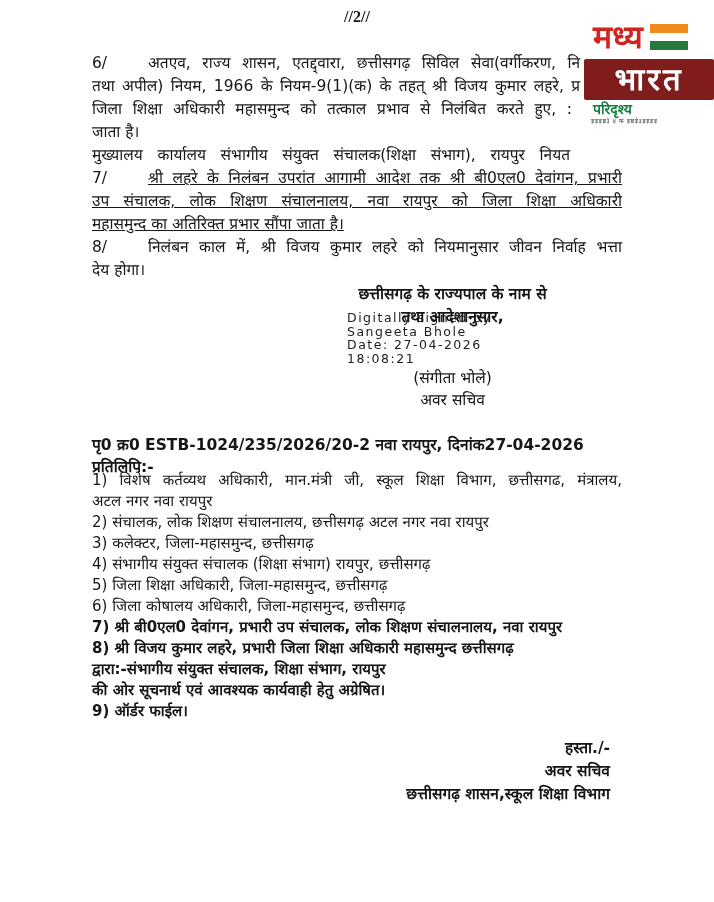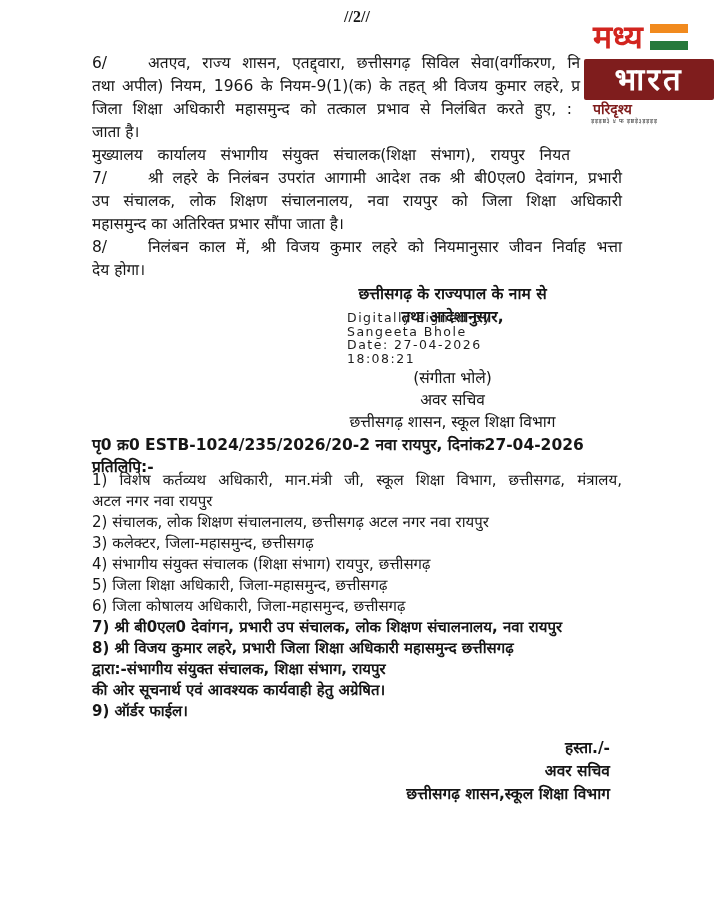--- a/index.html
+++ b/index.html
@@ -52,21 +52,21 @@
 <div class="abs page-hdr">//2//</div>
 
 <div class="abs" style="left:92px;top:52px;">
   <div class="body-line fill w488"><span class="pmark">6/</span><span>अतएव, राज्य शासन, एतद्द्वारा, छत्तीसगढ़ सिविल सेवा(वर्गीकरण, नि</span></div>
   <div class="body-line fill w488">तथा अपील) नियम, 1966 के नियम-9(1)(क) के तहत् श्री विजय कुमार लहरे, प्र</div>
   <div class="body-line fill w480">जिला शिक्षा अधिकारी महासमुन्द को तत्काल प्रभाव से निलंबित करते हुए, :</div>
   <div class="body-line">जाता है।</div>
   <div class="body-line fill w478">मुख्यालय कार्यालय संभागीय संयुक्त संचालक(शिक्षा संभाग), रायपुर नियत</div>
 </div>
 
-<div class="abs" style="left:92px;top:167px;">
+<div class="abs" style="left:92px;top:167px;text-decoration:underline;">
   <div class="body-line fill"><span class="pmark">7/</span><span>श्री लहरे के निलंबन उपरांत आगामी आदेश तक श्री बी0एल0 देवांगन, प्रभारी</span></div>
   <div class="body-line fill">उप संचालक, लोक शिक्षण संचालनालय, नवा रायपुर को जिला शिक्षा अधिकारी</div>
   <div class="body-line">महासमुन्द का अतिरिक्त प्रभार सौंपा जाता है।</div>
 </div>
 
 <div class="abs" style="left:92px;top:236px;">
   <div class="body-line fill"><span class="pmark">8/</span><span>निलंबन काल में, श्री विजय कुमार लहरे को नियमानुसार जीवन निर्वाह भत्ता</span></div>
   <div class="body-line">देय होगा।</div>
 </div>
 
@@ -78,21 +78,20 @@
 <div class="abs sig-block">
   <div>Digitally signed by</div>
   <div>Sangeeta Bhole</div>
   <div>Date: 27-04-2026</div>
   <div>18:08:21</div>
 </div>
 
 <div class="abs signatory-block">
   <div>(संगीता भोले)</div>
   <div>अवर सचिव</div>
-  <div>छत्तीसगढ़ शासन, स्कूल शिक्षा विभाग</div>
 </div>
 
 <div class="abs ref-line">पृ0 क्र0 ESTB-1024/235/2026/20-2 नवा रायपुर, दिनांक27-04-2026</div>
 
 <div class="abs copies-hdr">प्रतिलिपि:-</div>
 
 <div class="abs copies">
   <div class="cline fill">1) विशेष कर्तव्यथ अधिकारी, मान.मंत्री जी, स्कूल शिक्षा विभाग, छत्तीसगढ, मंत्रालय,</div>
   <div class="cline">अटल नगर नवा रायपुर</div>
   <div class="cline">2) संचालक, लोक शिक्षण संचालनालय, छत्तीसगढ़ अटल नगर नवा रायपुर</div>
@@ -115,15 +114,15 @@
 
 <div class="abs logo">
   <div class="logo-row1">
     <span class="logo-word1" style="color: rgb(210, 37, 31);">मध्य</span>
     <span class="flag-icon">
       <span class="flag-bar" style="background: rgb(241, 138, 30);"></span>
       <span class="flag-bar" style="background: rgb(39, 121, 59);"></span>
     </span>
   </div>
   <div class="logo-box" style="background: #7f1d1d;">भारत</div>
-  <div class="logo-word3" style="color: #7f1d1d;">परिदृश्य</div>
+  <div class="logo-word3" style="color: #15803d;">परिदृश्य</div>
   <div class="logo-tagline">ड़ड़ड़ष्ठ३े ४ फ ड़ष्ठड़े३ड़ड़ड़ड़</div>
 </div>
 
 </body></html>

